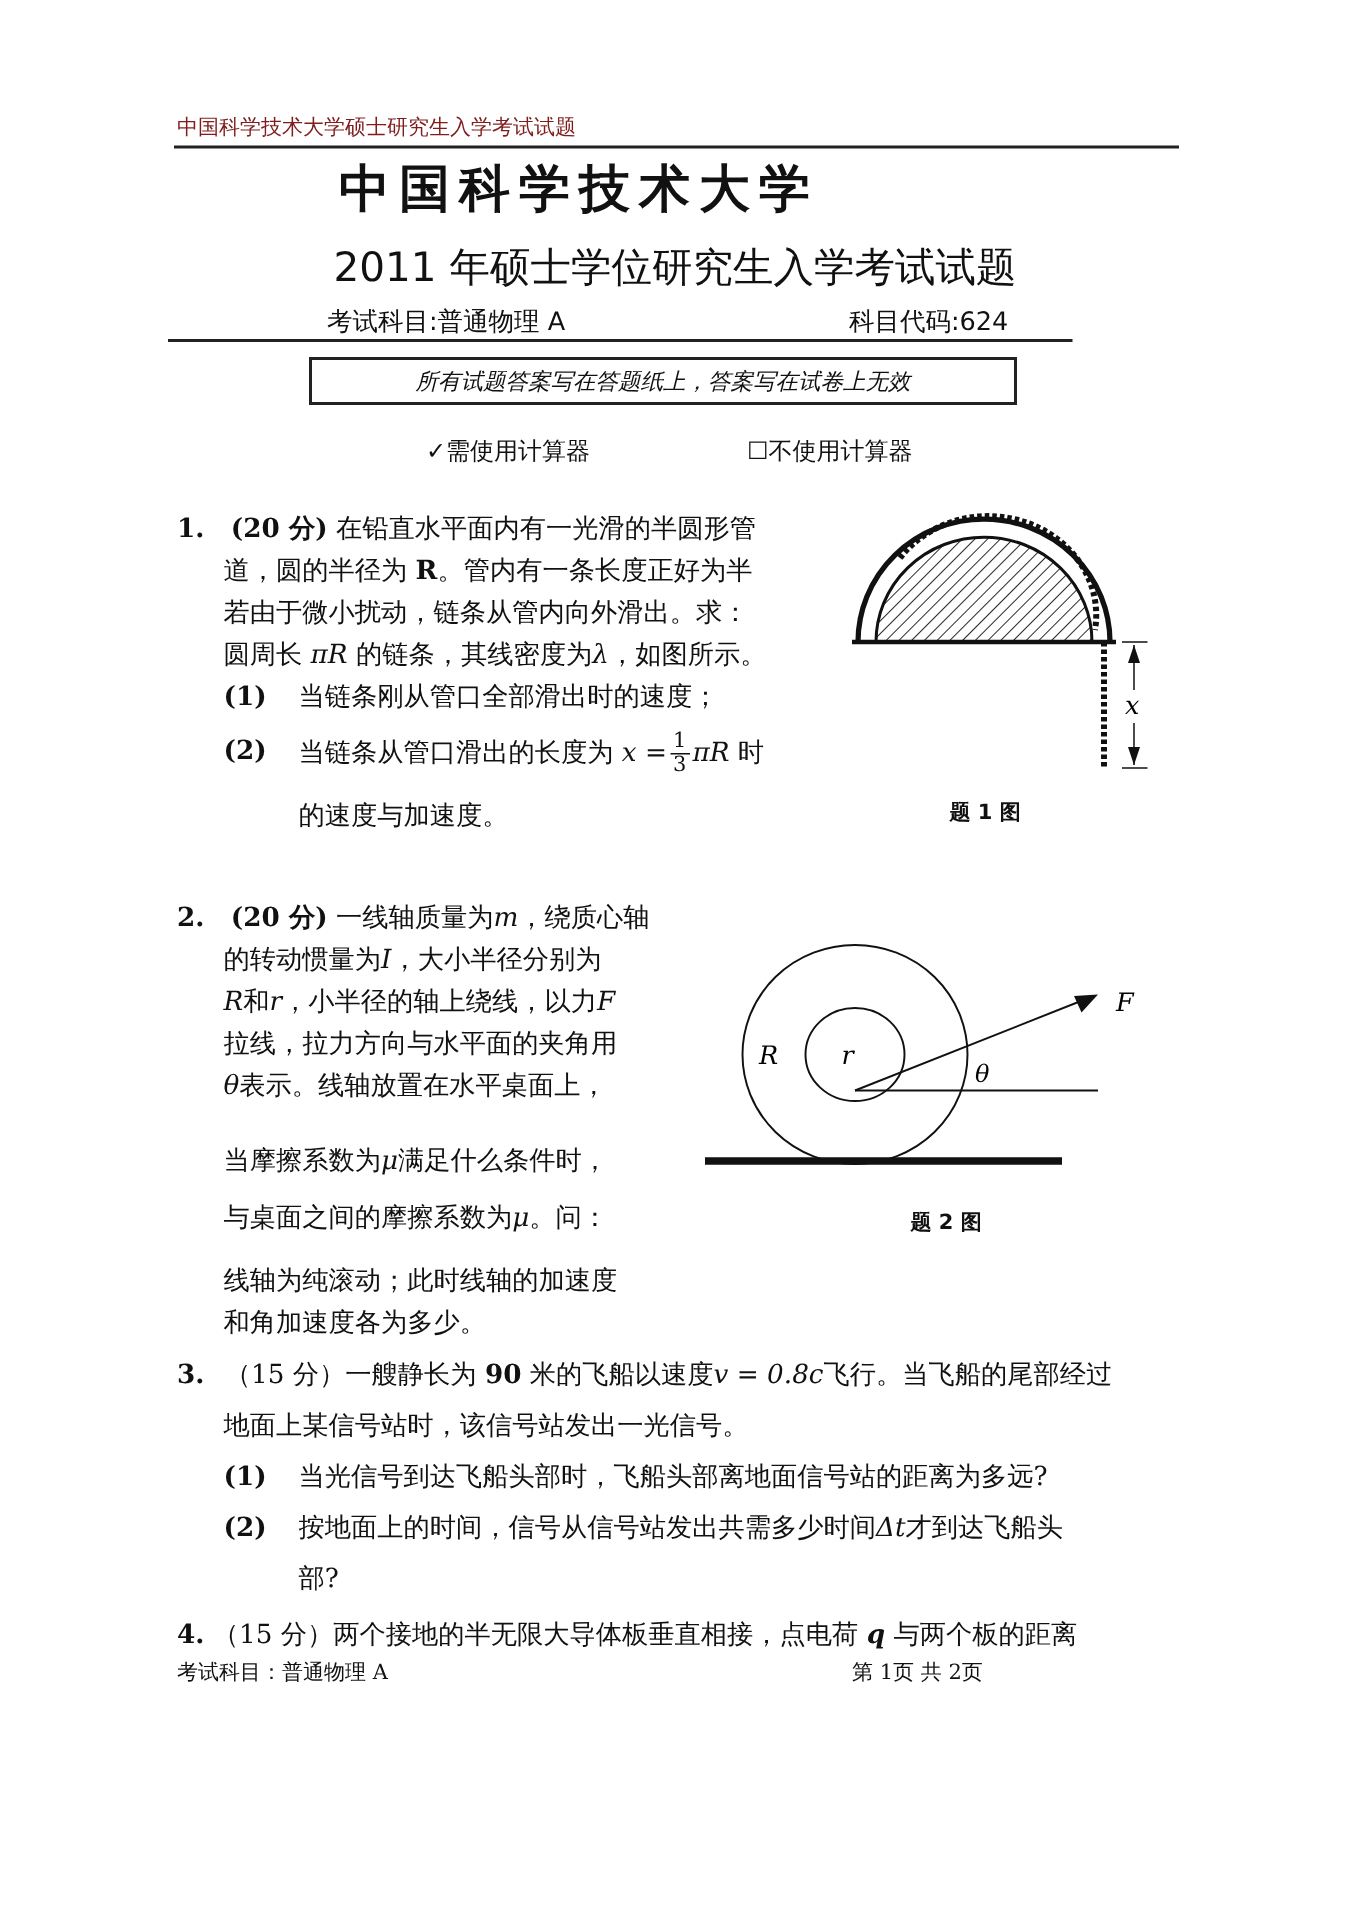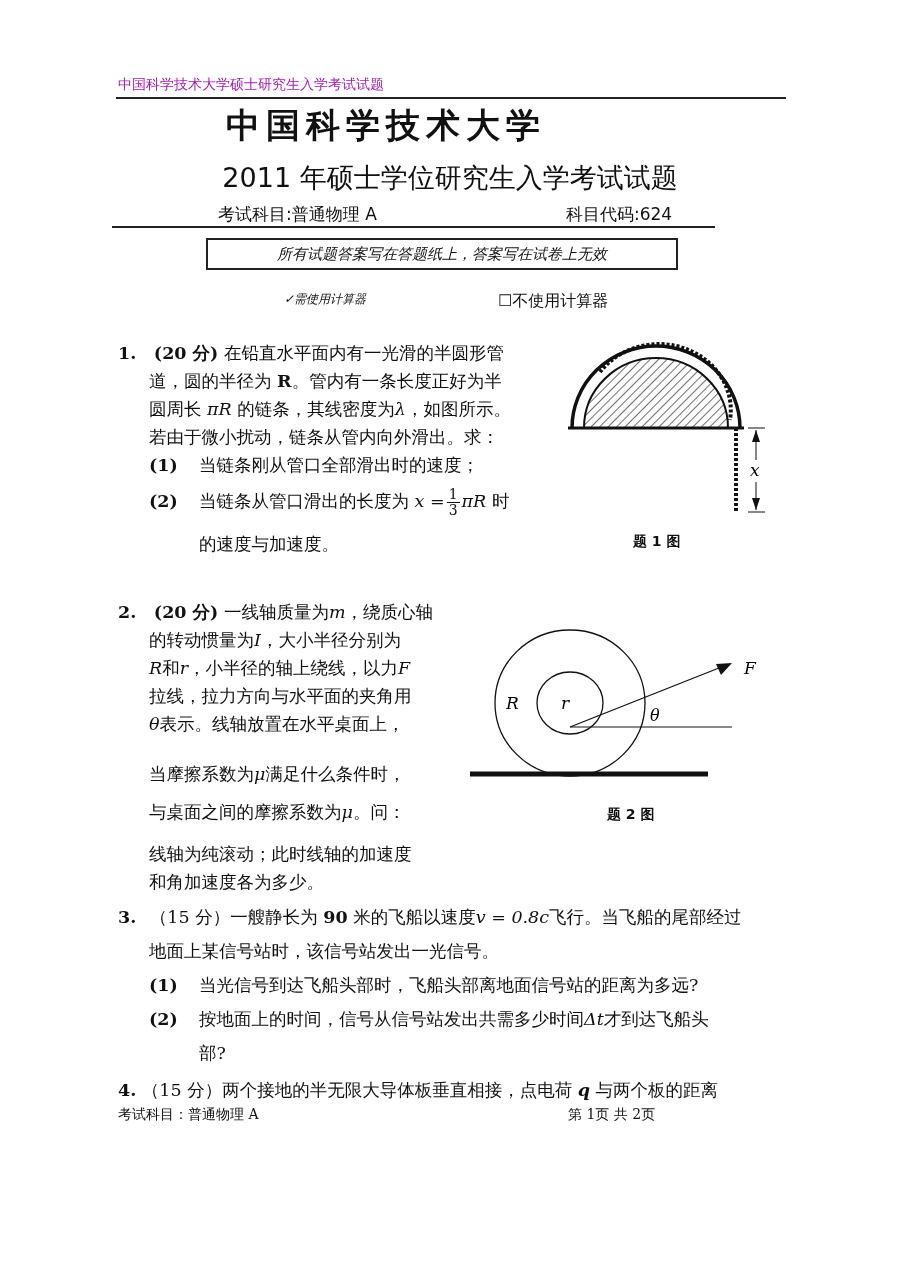--- a/index.html
+++ b/index.html
@@ -1,30 +1,30 @@
 <!DOCTYPE html>
 <html><head>
 <meta charset="utf-8">
 <style>
   html, body { margin: 0; padding: 0; background: #ffffff; }
   body { width: 900px; height: 1273px; position: relative; overflow: hidden;
          font-family: "DejaVu Serif", "Liberation Serif", serif; color: #111; }
   .abs { position: absolute; }
-  .running-head { left: 118px; top: 76px; font-size: 14px; color: #a21caf; }
+  .running-head { left: 118px; top: 76px; font-size: 14px; color: #7f1d1d; }
   .head-rule { left: 116px; top: 97px; width: 670px; height: 2px; background: #222; }
   .univ { left: 0; width: 772px; top: 103px; text-align: center; font-size: 34px; font-weight: bold;
           letter-spacing: 6px; font-family: "DejaVu Serif", serif; }
   .exam-title { left: 0; width: 900px; top: 160px; text-align: center; font-size: 27px;
                 font-family: "DejaVu Sans", sans-serif; }
   .subject { left: 218px; top: 203px; font-size: 17px; font-family: "DejaVu Sans", sans-serif; }
   .code { left: 566px; top: 203px; font-size: 17px; font-family: "DejaVu Sans", sans-serif; }
   .subject-rule { left: 112px; top: 226px; width: 603px; height: 2px; background: #222; }
   .notice-box { left: 206px; top: 238px; width: 472px; height: 32px; border: 2px solid #222;
                 display:flex; align-items:center; justify-content:center; font-size: 15px; box-sizing: border-box; font-style: italic;}
-  .calc-yes { left: 284px; top: 291px; font-size: 12px; font-style: italic; }
+  .calc-yes { left: 284px; top: 291px; font-size: 16px; }
   .calc-no { left: 498px; top: 291px; font-size: 16px; }
   .q { font-size: 17.5px; line-height: 28px; }
   .qnum { font-weight: bold; }
   .bold { font-weight: bold; }
   .it { font-style: italic; }
   .q1 { left: 118px; top: 339px; width: 440px; }
   .q1 .line { white-space: nowrap; }
   .indent { padding-left: 31px; }
   .sub { display: flex; }
   .sub .lbl { width: 50px; font-weight: bold; }
@@ -62,26 +62,26 @@
   <div class="line">
     <span class="qnum">1.</span>
     <span class="bold" style="margin-left:12px">(20 分)</span>
     <span>在铅直水平面内有一光滑的半圆形管</span>
   </div>
   <div class="line indent">
     <span>道，圆的半径为</span>
     <span class="bold">R</span><span>。管内有一条长度正好为半</span>
   </div>
   <div class="line indent">
+    <span>若由于微小扰动，链条从管内向外滑出。求：</span>
+  </div>
+  <div class="line indent">
     <span>圆周长</span>
     <span class="it">πR</span>
     <span>的链条，其线密度为</span><span class="it">λ</span><span>，如图所示。</span>
-  </div>
-  <div class="line indent">
-    <span>若由于微小扰动，链条从管内向外滑出。求：</span>
   </div>
   <div class="line indent sub">
     <span class="lbl">(1)</span>
     <span>当链条刚从管口全部滑出时的速度；</span>
   </div>
   <div class="line indent sub" style="margin-top:8px">
     <span class="lbl">(2)</span>
     <span>
       <span>当链条从管口滑出的长度为</span>
       <span class="it">x =</span><span class="frac"><span class="num">1</span><span class="den">3</span></span><span class="it">πR</span>

